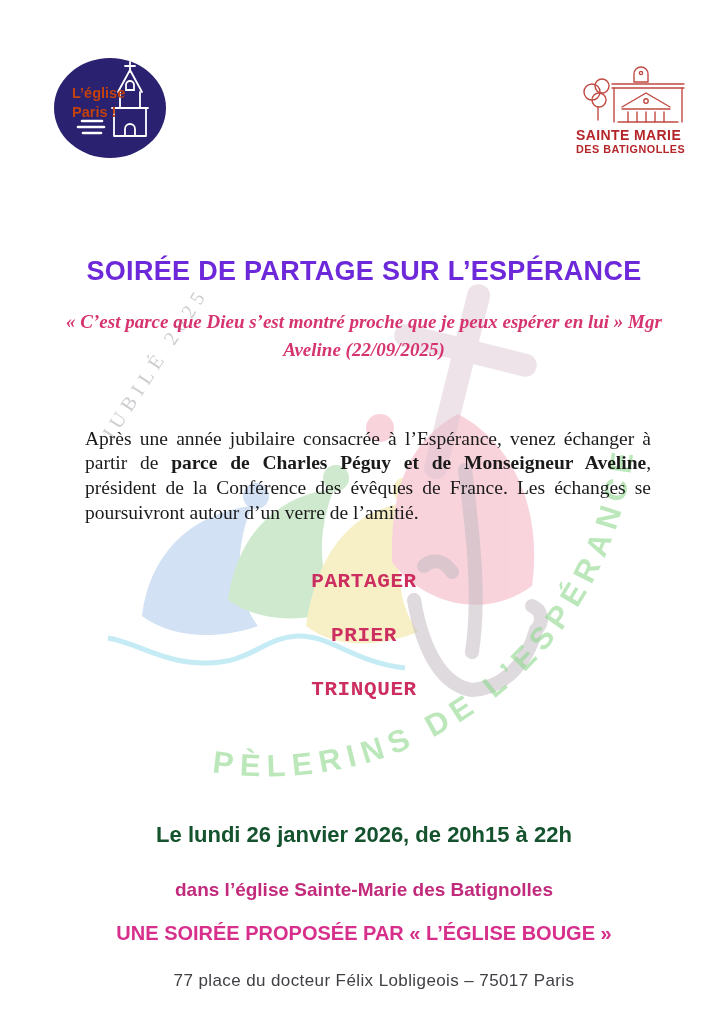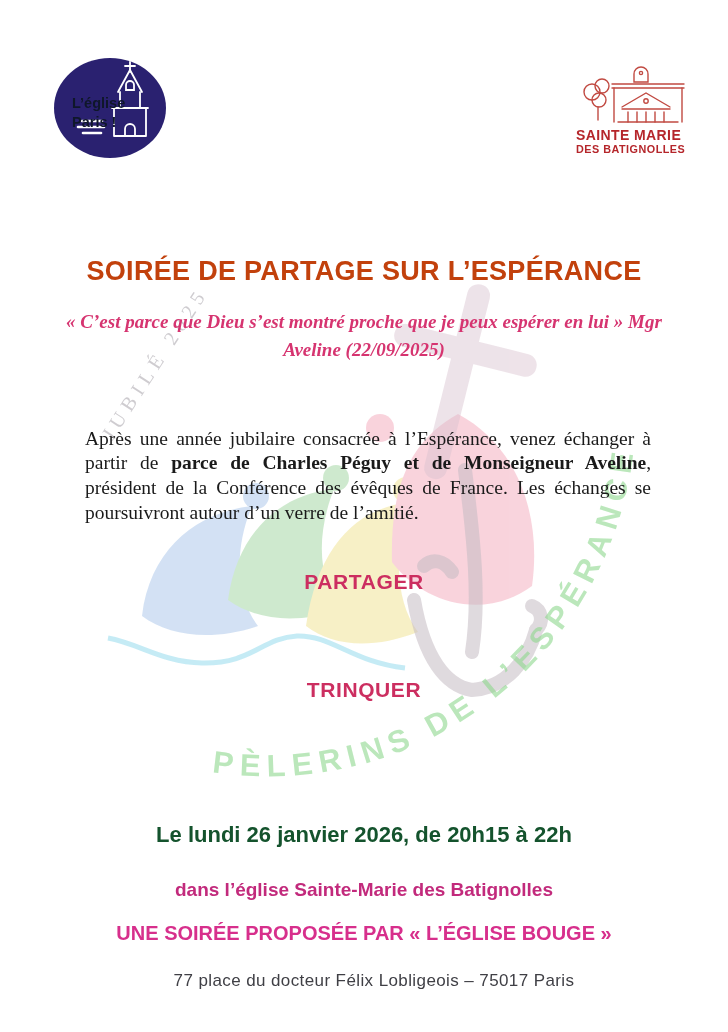--- a/index.html
+++ b/index.html
@@ -18,53 +18,53 @@
     text-align:center;
     transform:rotate(-57deg);
     font-family:"Liberation Serif",serif;
     font-size:20px;letter-spacing:6px;
     color:#a8a4ab;opacity:.55;
     pointer-events:none;white-space:nowrap;
   }
   
   .logo-left{position:absolute;left:54px;top:58px;width:112px;height:100px;z-index:1;}
   .logo-left .ll-txt{
-    position:absolute;left:18px;top:36px;z-index:2;
-    color:#0f172a;font-weight:bold;font-size:14.5px;line-height:19px;
+    position:absolute;left:18px;top:26px;z-index:2;
+    color:#c2410c;font-weight:bold;font-size:14.5px;line-height:19px;
   }
   .logo-right{position:absolute;left:576px;top:60px;width:132px;z-index:1;}
   .logo-right .lr-line1{color:#b5262b;font-weight:bold;font-size:14px;letter-spacing:.4px;line-height:15px;}
   .logo-right .lr-line2{color:#b5262b;font-weight:bold;font-size:10.8px;letter-spacing:.5px;line-height:13px;}
   
   .content{position:absolute;left:0;top:0;width:728px;height:1032px;z-index:1;}
   .title{
     position:absolute;left:34px;top:238px;width:660px;
     text-align:center;
     font-size:27px;font-weight:bold;letter-spacing:.3px;
-    color:#c2410c;
+    color:#6d28d9;
   }
   .quote{
     position:absolute;left:54px;top:289px;width:620px;
     text-align:center;
     font-family:"Liberation Serif",serif;
     font-style:italic;font-weight:bold;
     font-size:19px;line-height:28px;
     color:#d63470;
   }
   .body-par{
     position:absolute;left:85px;top:407px;width:566px;
     font-family:"Liberation Serif",serif;
     font-size:19.5px;line-height:24.8px;
     color:#1a1a1a;
     text-align:justify;
   }
   .keyword{
     position:absolute;left:0;width:728px;
     text-align:center;
-    font-family:Liberation Sans, sans-serif;
+    font-family:Liberation Mono, monospace;
     font-weight:bold;font-size:21px;letter-spacing:.6px;
     color:#cc2e60;
   }
   .kw-1{top:570px;} .kw-2{top:624px;} .kw-3{top:678px;}
   .ev-line{position:absolute;left:0;width:728px;text-align:center;font-weight:bold;}
   .ev-datetime{top:822px;font-size:22px;color:#14532d;}
   .ev-location{top:879px;font-size:19px;color:#c22a7c;}
   .ev-organizer{top:922px;font-size:20px;color:#d72f8c;}
   .ev-address{
     position:absolute;left:0;top:971px;width:728px;text-align:center;
@@ -161,20 +161,21 @@
 
   <div class="content">
 
     <h1 class="title">SOIRÉE DE PARTAGE SUR L’ESPÉRANCE</h1>
 
     <p class="quote">« C’est parce que Dieu s’est montré proche que je peux espérer en lui » Mgr Aveline (22/09/2025)</p>
 
     <p class="body-par"><span>Après une année jubilaire consacrée à l’Espérance, venez échanger à partir de </span><b>parce de Charles Péguy et de Monseigneur Aveline</b><span>, président de la Conférence des évêques de France. Les échanges se poursuivront autour d’un verre de l’amitié.</span></p>
 
     <div class="keyword kw-1">PARTAGER</div>
+    <div class="keyword kw-2">PRIER</div>
     <div class="keyword kw-3">TRINQUER</div>
 
     <div class="ev-line ev-datetime">Le lundi 26 janvier 2026, de 20h15 à 22h</div>
     <div class="ev-line ev-organizer">UNE SOIRÉE PROPOSÉE PAR « L’ÉGLISE BOUGE »</div>
     <div class="ev-line ev-location">dans l’église Sainte-Marie des Batignolles</div>
     <div class="ev-address">77 place du docteur Félix Lobligeois – 75017 Paris</div>
 
   </div>
 </div>
 

